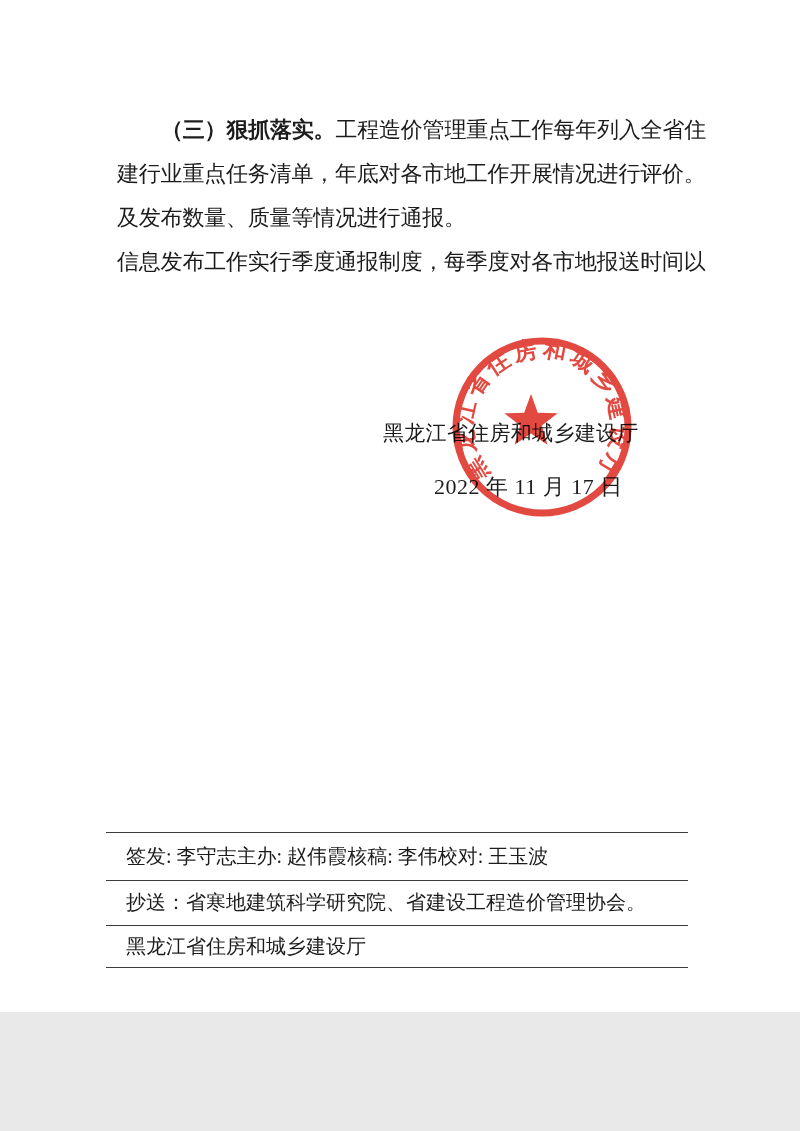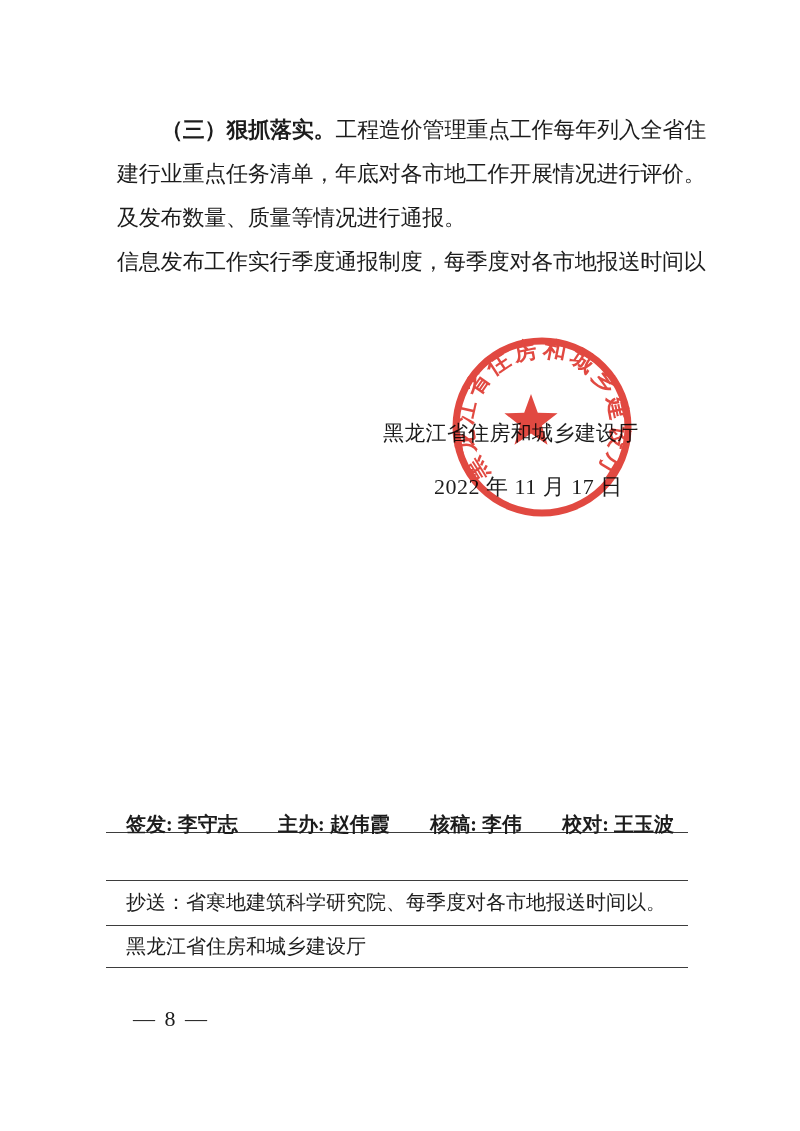--- a/index.html
+++ b/index.html
@@ -1,18 +1,18 @@
 <!DOCTYPE html>
 <html><head>
 <meta charset="utf-8">
 <style>
   html,body{margin:0;padding:0;background:#e9e9e9;}
   .page{
     position:relative;
-    width:800px;height:1131px;
+    width:800px;height:1012px;
     margin:0 auto;
     background:#ffffff;
     font-family:"Liberation Serif","DejaVu Serif",serif;
     color:#1c1c1c;
     overflow:hidden;
   }
   
   .body-text{
     position:absolute;
     left:117px;top:108px;
@@ -50,21 +50,21 @@
     position:absolute;left:106px;width:582px;height:0;
     border-top:1px solid #3d3d3d;
   }
   .hr1{top:832px;} .hr2{top:880px;} .hr3{top:925px;} .hr4{top:967px;}
   .f-row{
     position:absolute;left:106px;width:582px;
     box-sizing:border-box;
     display:flex;align-items:center;
     font-size:20px;white-space:nowrap;
   }
-  .f-row1{top:800px;height:48px;padding:0 14px 0 20px;justify-content:space-between;font-weight:bold;}
+  .f-row1{top:832px;height:48px;padding:0 14px 0 20px;}
   .f-row2{top:880px;height:45px;padding:0 14px 0 20px;}
   .f-row3{top:925px;height:42px;padding:0 14px 0 20px;justify-content:space-between;}
   
   .page-num{
     position:absolute;left:133px;top:1006px;
     font-size:22px;letter-spacing:2px;white-space:nowrap;
   }
 </style>
 </head>
 <body>
@@ -97,21 +97,21 @@
   <div class="hr hr3"></div>
   <div class="hr hr4"></div>
 
   <div class="f-row f-row1">
     <span>签发: 李守志</span>
     <span>主办: 赵伟霞</span>
     <span>核稿: 李伟</span>
     <span>校对: 王玉波</span>
   </div>
   <div class="f-row f-row2">
-    <span>抄送：省寒地建筑科学研究院、每季度对各市地报送时间以。</span>
+    <span>抄送：省寒地建筑科学研究院、省建设工程造价管理协会。</span>
   </div>
   <div class="f-row f-row3">
     <span>黑龙江省住房和城乡建设厅</span>
   </div>
 
   <div class="page-num">— 8 —</div>
 
 </div>
 
 </body></html>

